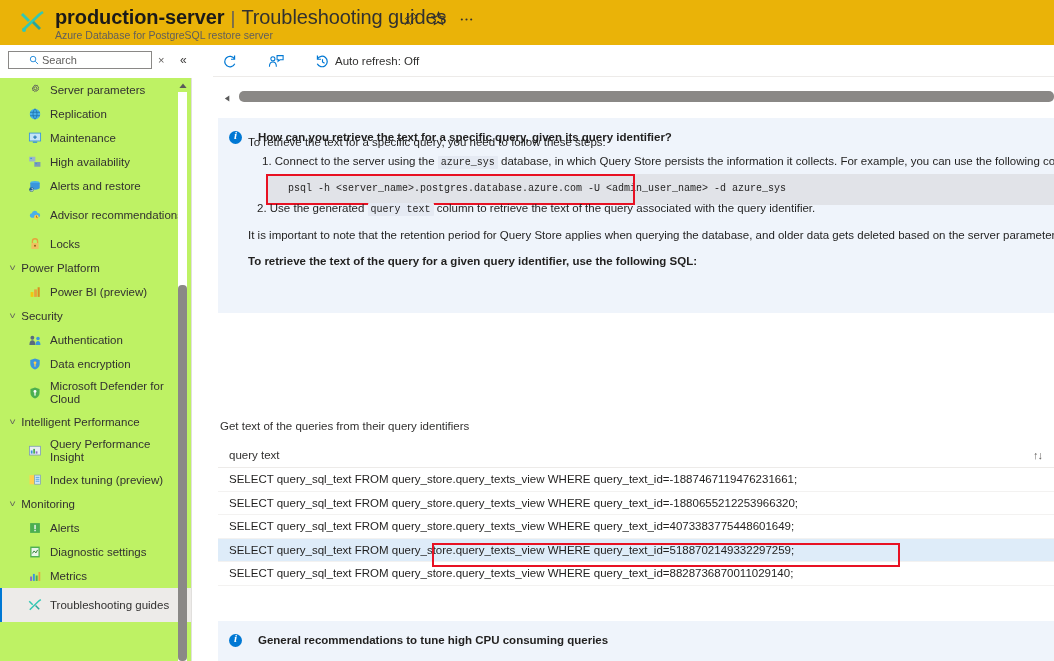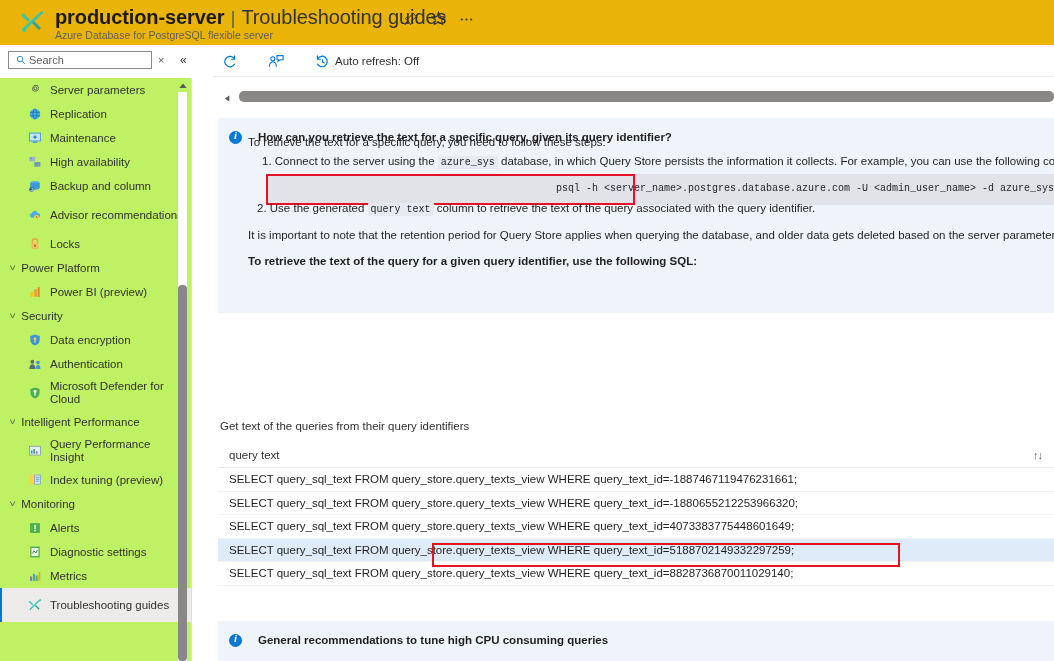--- a/index.html
+++ b/index.html
@@ -22,21 +22,21 @@
   .title-sep { font-size: 19px; color: #605e5c; font-weight: 300; }
   .title-sub-page { font-size: 20px; color: #323130; font-weight: 400; letter-spacing: -0.1px; }
   #title-actions { position: absolute; left: 404px; top: 11px; display: flex; gap: 13px; align-items: center; }
   .hdr-act { color: #323130; cursor: pointer; line-height: 0; }
   #subtitle { position: absolute; left: 55px; top: 29px; font-size: 10.5px; color: #605e5c; }
 
   
   #searchbox {
     position: absolute; left: 8px; top: 51px; width: 144px; height: 18px;
     border: 1px solid #8a8886; background: #fff;
-    display: flex; align-items: center; padding-left: 7px; gap: 3px;
+    display: flex; align-items: center; padding-left: 20px; gap: 3px;
   }
   #searchbox .ph { font-size: 11px; color: #605e5c; }
   #search-clear { position: absolute; left: 158px; top: 54px; font-size: 11px; color: #605e5c; cursor: pointer; }
   #sidebar-collapse { position: absolute; left: 180px; top: 53px; font-size: 12px; color: #3b3a39; cursor: pointer; }
 
   #cmdbar { position: absolute; left: 213px; top: 48px; width: 841px; height: 26px; display: flex; align-items: center; gap: 8px; }
   .cmd-btn { display: flex; align-items: center; gap: 5px; height: 26px; padding: 0 9px; cursor: pointer; color: #0078d4; }
   .cmd-btn .lbl { color: #323130; font-size: 11.5px; white-space: nowrap; }
   #cmd-underline { position: absolute; left: 213px; top: 76px; width: 841px; height: 1px; background: #edebe9; }
 
@@ -101,21 +101,21 @@
   .inline-code {
     font-family: "Liberation Mono", monospace; font-size: 10px;
     background: #e5eaf3; padding: 1px 3px; color: #201f1e; border-radius: 1px;
   }
   #code-block-1 {
     position: absolute; left: 53px; top: 96px; width: 788px; height: 31px;
     background: #e1e3e8;
   }
   #code-block-1 .code-txt {
     font-family: "Liberation Mono", monospace; font-size: 10px;
-    color: #201f1e; padding: 9px 0 0 22px; white-space: nowrap; text-align: right;
+    color: #201f1e; padding: 9px 0 0 22px; white-space: nowrap;
   }
   #code-hl-1 {
     position: absolute; left: 53px; top: 96px; width: 369px; height: 31px;
     border: 2.5px solid #e81123; pointer-events: none;
   }
 
   
   #table-caption { position: absolute; left: 7px; top: 342px; font-size: 11.5px; color: #323130; }
   #qtable { position: absolute; left: 5px; top: 364px; width: 836px; }
   #qtable .thead {
@@ -176,21 +176,21 @@
     </span>
     <span class="hdr-act">
       <svg width="15" height="15" viewBox="0 0 16 16">
           <circle cx="3" cy="9" r="1.1" fill="#323130"></circle>
           <circle cx="8" cy="9" r="1.1" fill="#323130"></circle>
           <circle cx="13" cy="9" r="1.1" fill="#323130"></circle>
         </svg>
     </span>
   </div>
 
-  <div id="subtitle">Azure Database for PostgreSQL flexible server</div>
+  <div id="subtitle">Azure Database for PostgreSQL restore server</div>
 </div>
 
 <div id="searchbox">
   <span style="line-height:0">
     <svg width="10" height="10" viewBox="0 0 16 16">
         <circle cx="6.5" cy="6.5" r="4.4" fill="none" stroke="#0078d4" stroke-width="1.3"></circle>
         <path d="M10 10 L14.5 14.5" stroke="#0078d4" stroke-width="1.3"></path>
       </svg>
   </span>
   <span class="ph">Search</span>
@@ -272,21 +272,21 @@
 
   <div class="nav-item">
     <span class="ic">
       <svg width="14" height="14" viewBox="0 0 16 16">
           <ellipse cx="8" cy="4.5" rx="5.4" ry="2.1" fill="#49b0e8"></ellipse>
           <path d="M2.6 4.5 V10 C2.6 11.2 5 12.2 8 12.2 C11 12.2 13.4 11.2 13.4 10 V4.5" fill="#3a96dd"></path>
           <circle cx="4" cy="12" r="2.6" fill="#1f5c8c"></circle>
           <path d="M4 10.6 A1.5 1.5 0 1 1 2.8 12.6" stroke="#fff" stroke-width="0.8" fill="none"></path>
         </svg>
     </span>
-    <span class="lbl">Backup and column</span>
+    <span class="lbl">Alerts and restore</span>
   </div>
 
   <div class="nav-item two-line">
     <span class="ic">
       <svg width="14" height="14" viewBox="0 0 16 16">
           <path d="M4 11 A2.6 2.6 0 0 1 4.4 5.9 A3.4 3.4 0 0 1 11 5.6 A2.7 2.7 0 0 1 11.4 11 Z" fill="#49b0e8"></path>
           <circle cx="9.6" cy="10.4" r="2.6" fill="#ffd24d"></circle>
           <path d="M9.6 8.6 V10.6 L11 11.2" stroke="#7a5c00" stroke-width="0.8" fill="none"></path>
         </svg>
     </span>
@@ -316,43 +316,43 @@
           <rect x="7" y="5" width="3.2" height="8.6" fill="#e8a33d"></rect>
           <rect x="11" y="2.6" width="2.4" height="11" fill="#d98f20"></rect>
         </svg>
     </span>
     <span class="lbl">Power BI (preview)</span>
   </div>
 
   <div class="nav-group">
     <span class="chev">˅</span>
     <span>Security</span>
-  </div>
-
-  <div class="nav-item">
-    <span class="ic">
-      <svg width="14" height="14" viewBox="0 0 16 16">
-          <path d="M8 1.6 L13.4 3.4 V8 C13.4 11.2 10.8 13.4 8 14.4 C5.2 13.4 2.6 11.2 2.6 8 V3.4 Z" fill="#3a96dd"></path>
-          <circle cx="8" cy="6.6" r="1.6" fill="#ffd24d"></circle>
-          <rect x="7.3" y="7.8" width="1.4" height="3.2" fill="#ffd24d"></rect>
-        </svg>
-    </span>
-    <span class="lbl">Data encryption</span>
   </div>
 
   <div class="nav-item">
     <span class="ic">
       <svg width="14" height="14" viewBox="0 0 16 16">
           <circle cx="5" cy="5.4" r="2.2" fill="#5a6c7d"></circle>
           <path d="M1.6 13.6 C1.6 10 3.2 8.4 5 8.4 C6.8 8.4 8.4 10 8.4 13.6 Z" fill="#5a6c7d"></path>
           <circle cx="11.4" cy="6.4" r="2" fill="#3a96dd"></circle>
           <path d="M8.6 13.6 C8.6 10.4 9.9 9.2 11.4 9.2 C12.9 9.2 14.2 10.4 14.2 13.6 Z" fill="#3a96dd"></path>
         </svg>
     </span>
     <span class="lbl">Authentication</span>
+  </div>
+
+  <div class="nav-item">
+    <span class="ic">
+      <svg width="14" height="14" viewBox="0 0 16 16">
+          <path d="M8 1.6 L13.4 3.4 V8 C13.4 11.2 10.8 13.4 8 14.4 C5.2 13.4 2.6 11.2 2.6 8 V3.4 Z" fill="#3a96dd"></path>
+          <circle cx="8" cy="6.6" r="1.6" fill="#ffd24d"></circle>
+          <rect x="7.3" y="7.8" width="1.4" height="3.2" fill="#ffd24d"></rect>
+        </svg>
+    </span>
+    <span class="lbl">Data encryption</span>
   </div>
 
   <div class="nav-item two-line">
     <span class="ic">
       <svg width="14" height="14" viewBox="0 0 16 16">
           <path d="M8 1.6 L13.2 3.4 V8 C13.2 11.2 10.8 13.4 8 14.4 C5.2 13.4 2.8 11.2 2.8 8 V3.4 Z" fill="#4caf50"></path>
           <circle cx="8" cy="6.4" r="1.7" fill="#fff"></circle>
           <rect x="7.3" y="7.6" width="1.4" height="3.4" fill="#fff"></rect>
         </svg>
     </span>

